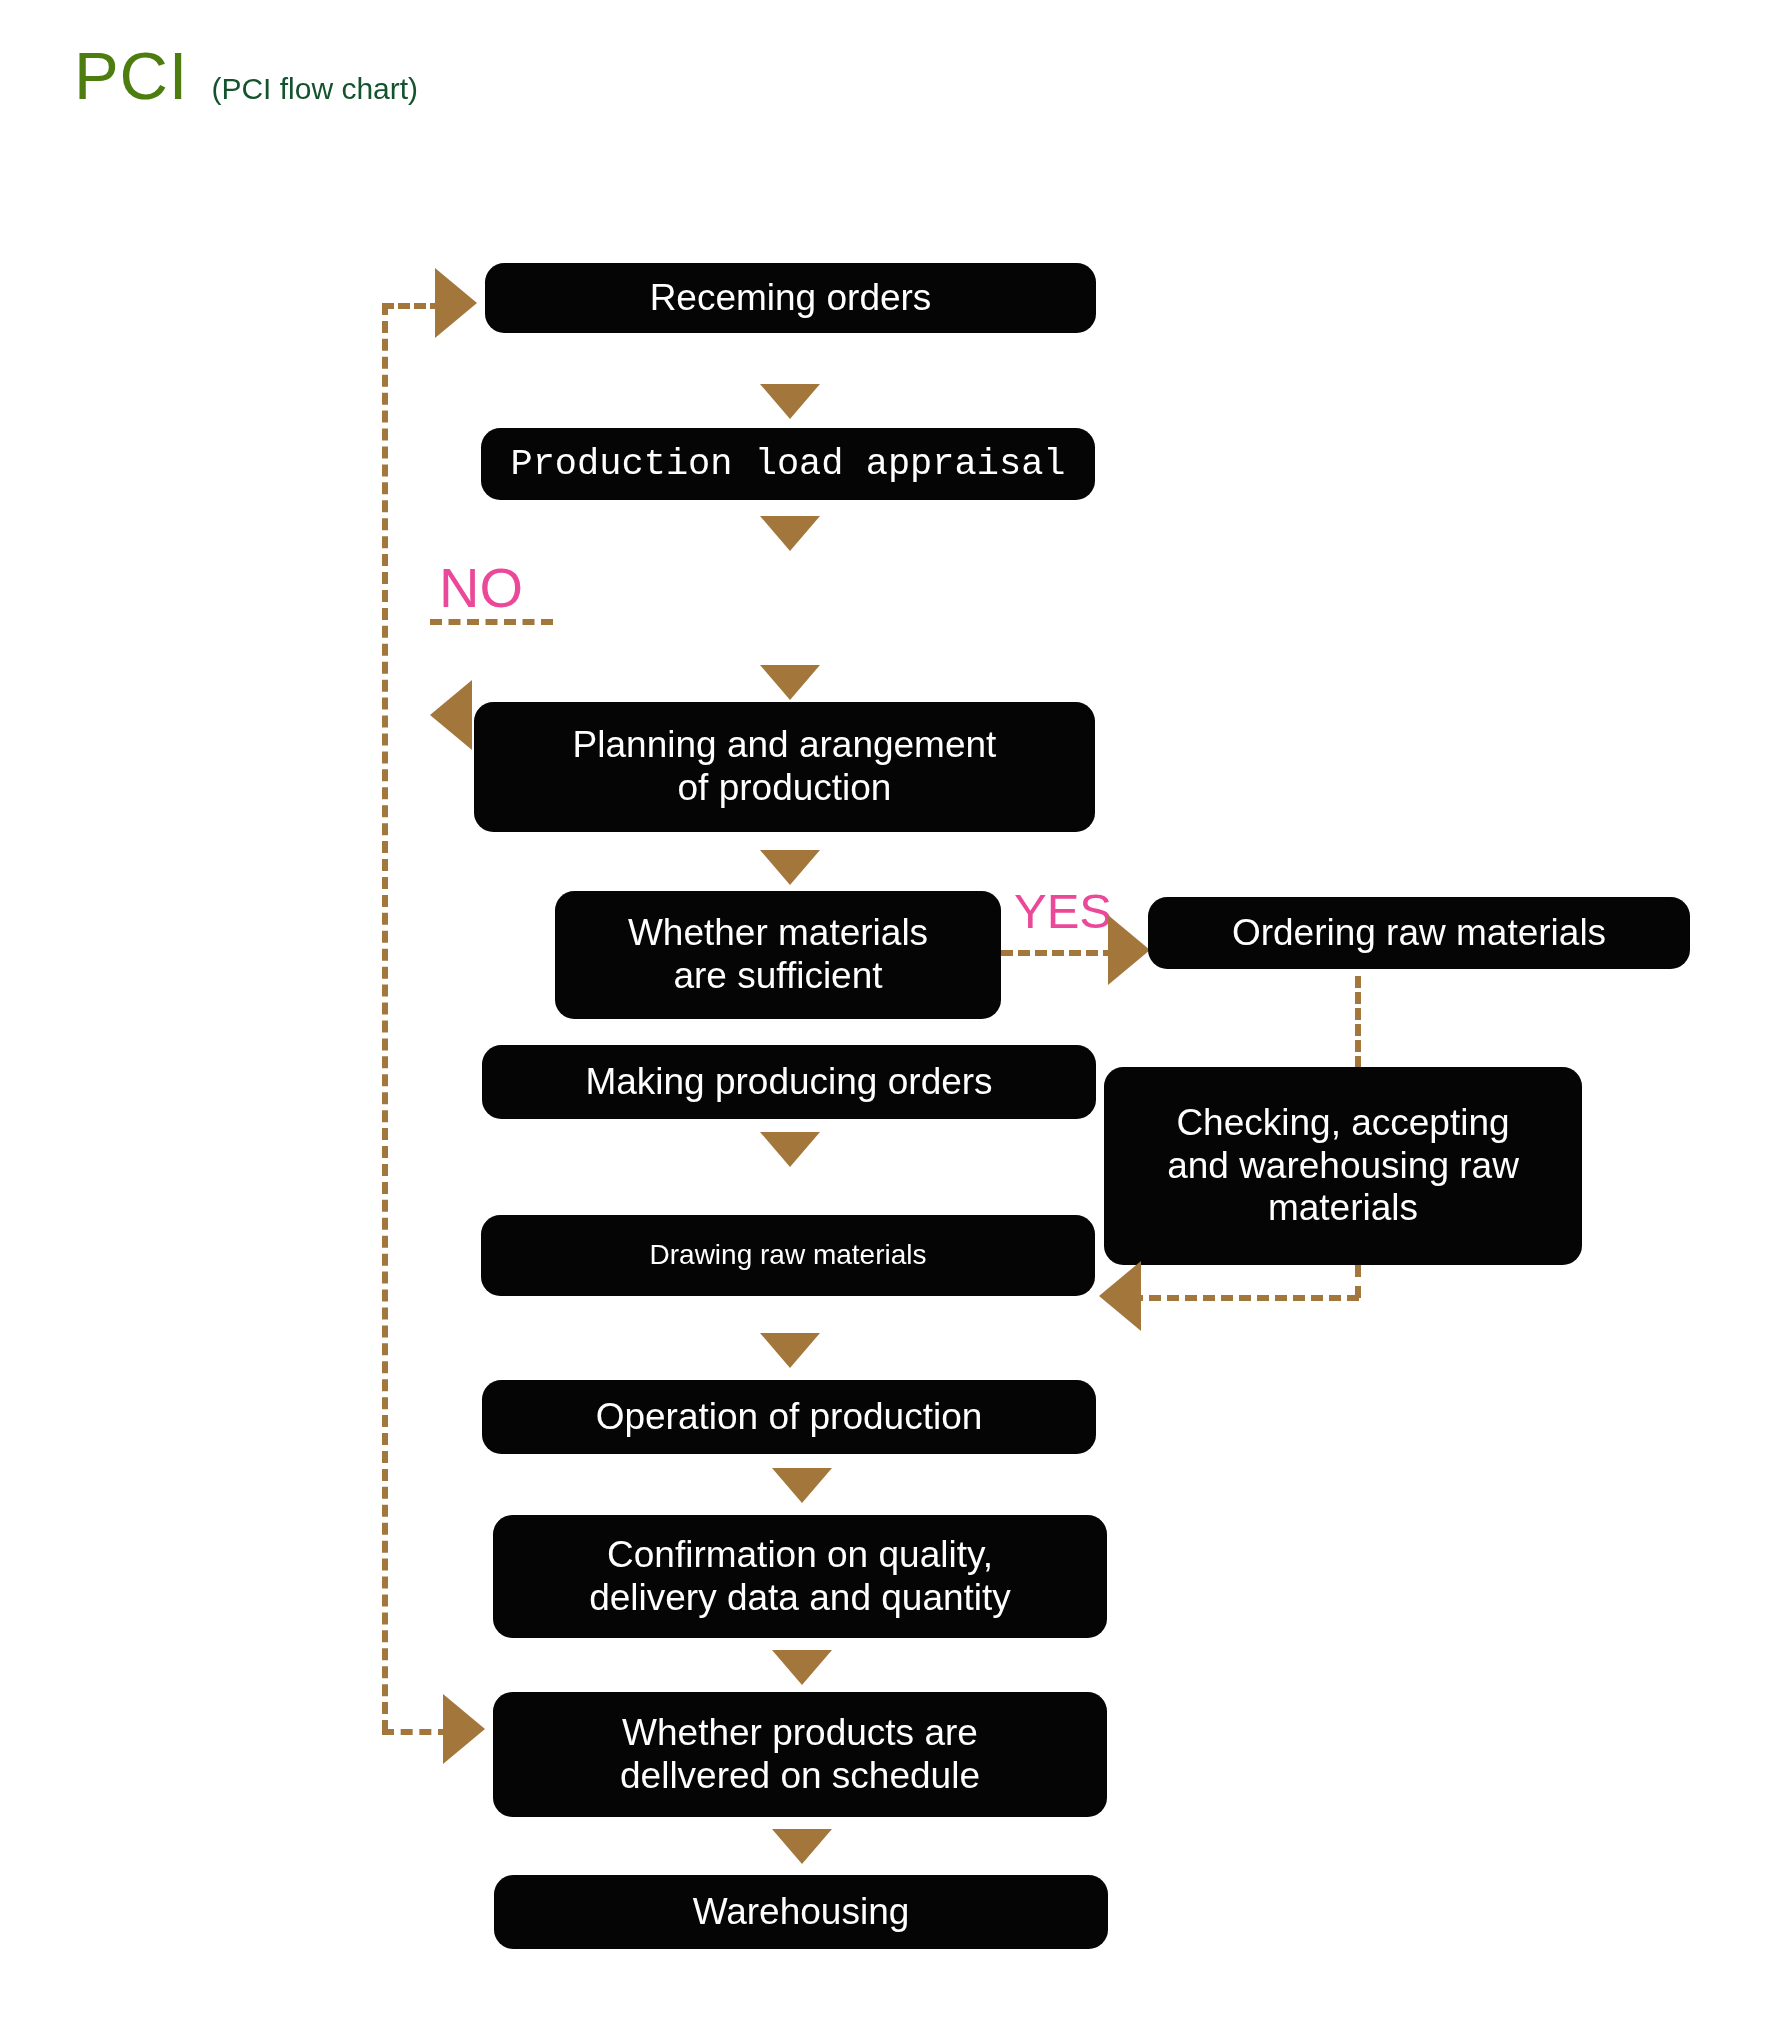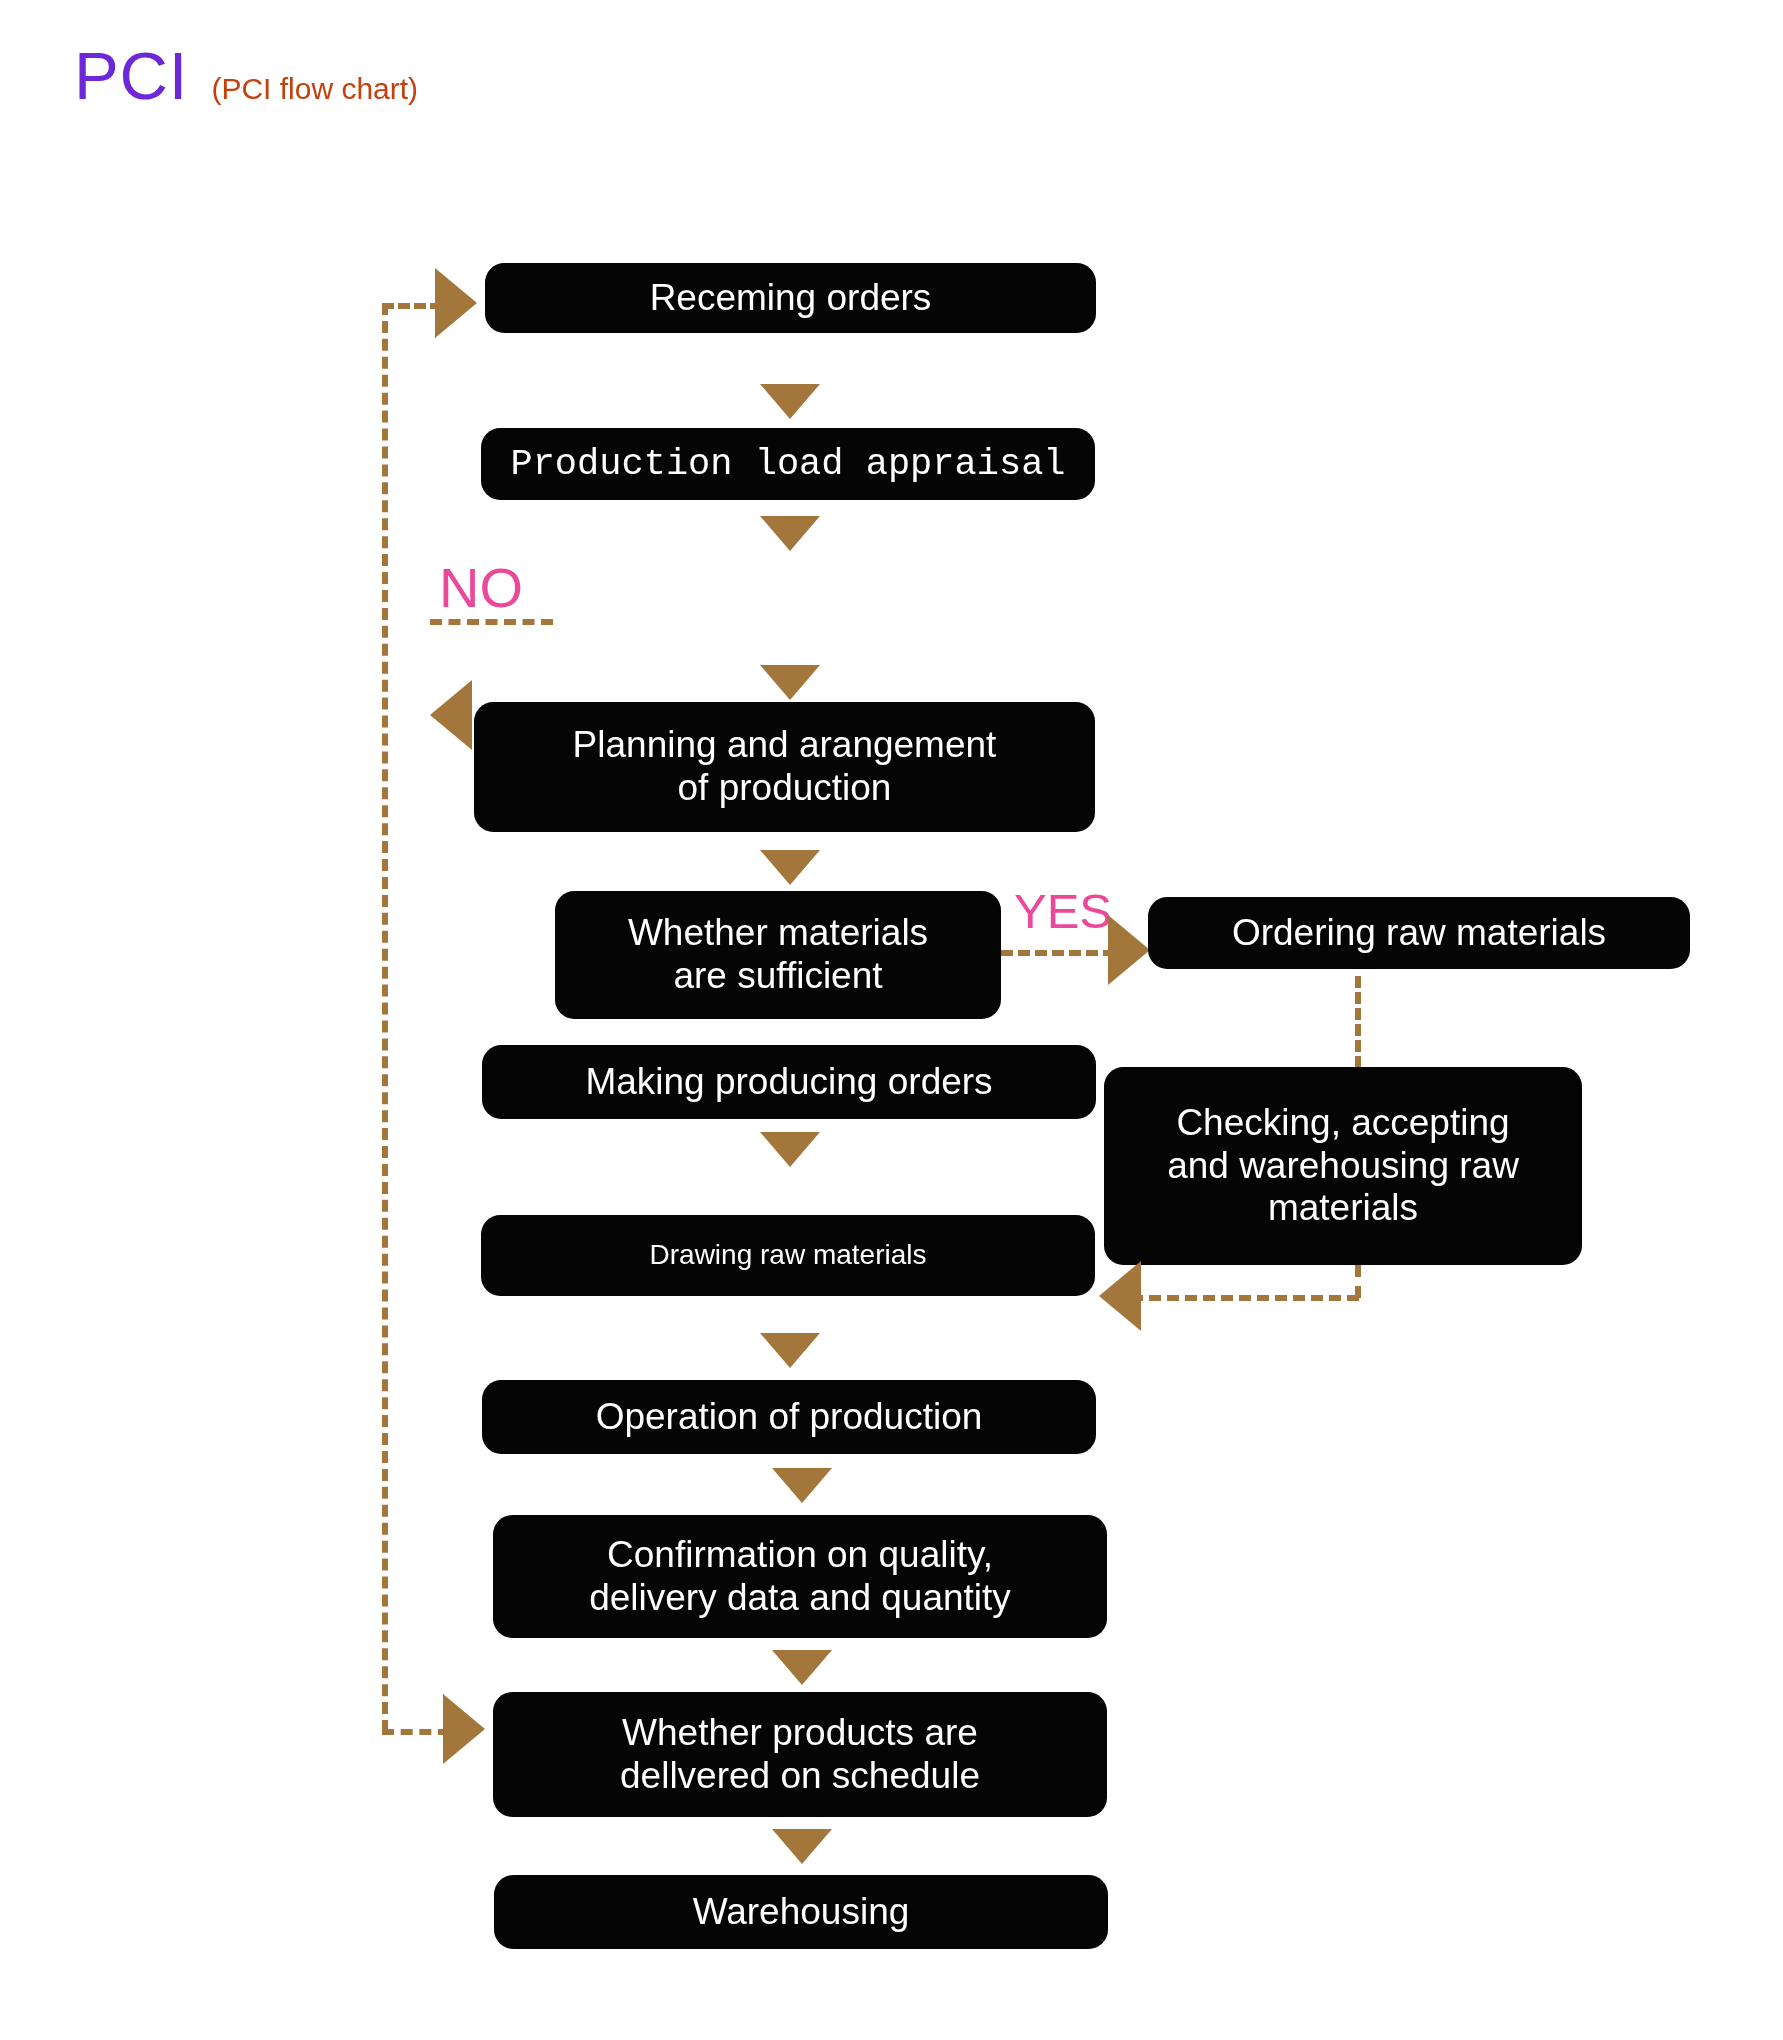--- a/index.html
+++ b/index.html
@@ -21,27 +21,27 @@
   #title-block {
     position: absolute;
     left: 74px;
     top: 42px;
     display: flex;
     align-items: baseline;
     gap: 23px;
   }
   #title-main {
     font-size: 67px;
-    color: #6d28d9;
+    color: #4d7c0f;
     line-height: 1;
     letter-spacing: 0.9px;
   }
   #title-sub {
     font-size: 30px;
-    color: #c2410c;
+    color: #14532d;
     line-height: 1;
   }
   
   .node {
     position: absolute;
     background: #050505;
     border-radius: 19.3px;
     color: #ffffff;
     display: flex;
     align-items: center;

